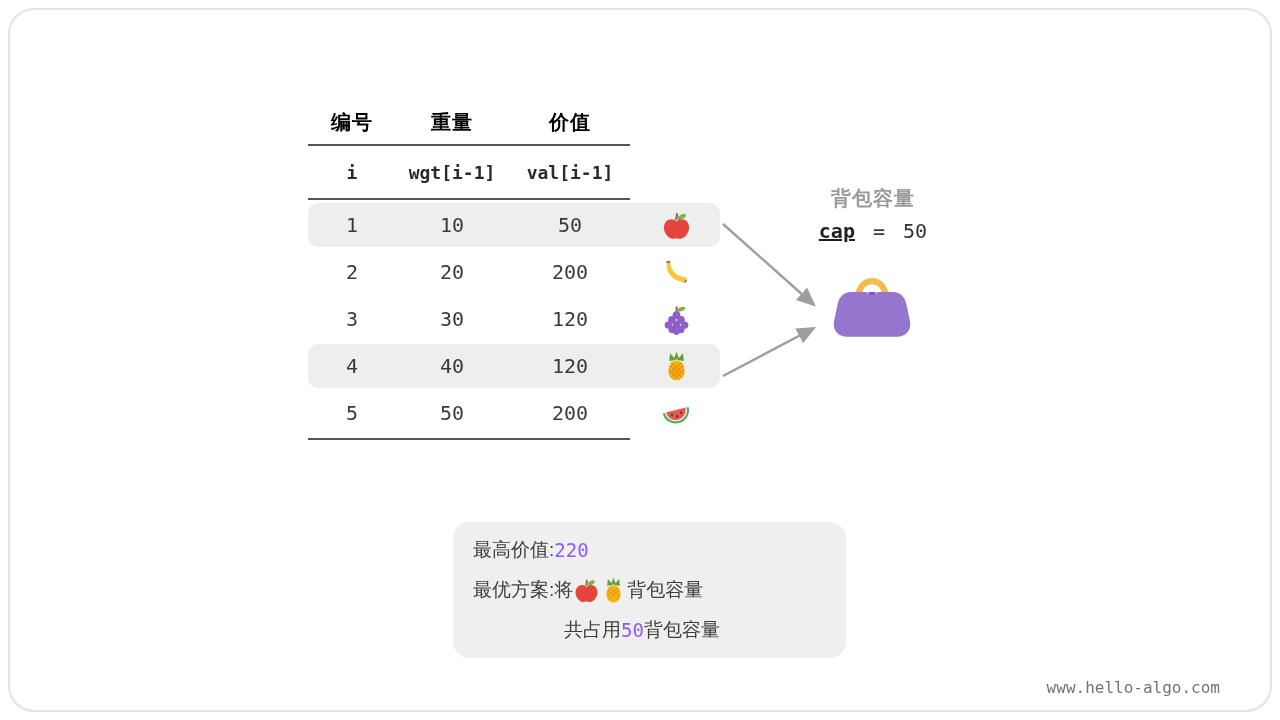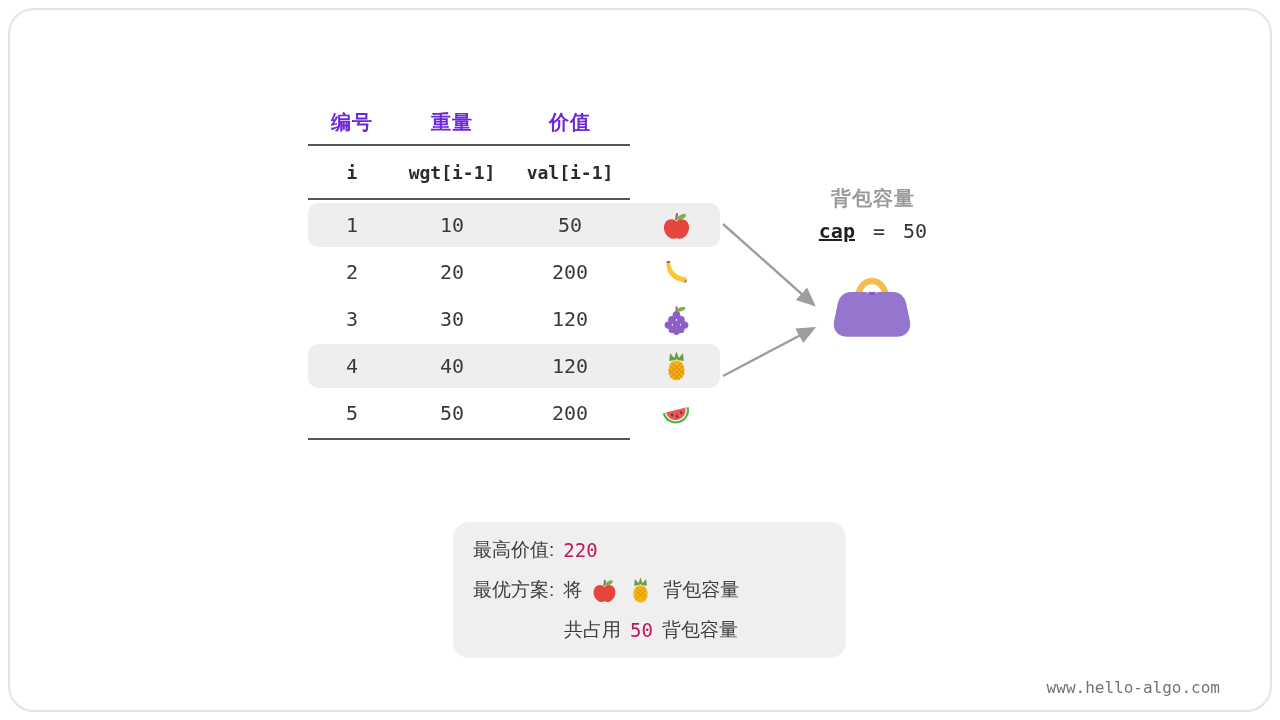--- a/index.html
+++ b/index.html
@@ -21,21 +21,21 @@
   .trow { display:flex; align-items:center; }
   .th1 { height:44px; }
   .th2 { height:52px; }
   .drow { height:44px; margin:3px 0; border-radius:10px; }
   .drow.hl { background:#eeeeee; }
   .c-i   { width:88px;  text-align:center; }
   .c-wgt { width:112px; text-align:center; }
   .c-val { width:124px; text-align:center; }
   .c-icon{ width:88px;  display:flex; justify-content:center; align-items:center; }
   .hline { width:322px; border-top:2px solid #565656; }
-  .zh-head { color:#6d28d9; font-weight:bold; font-size:20px; letter-spacing:1px; }
+  .zh-head { color:#000000; font-weight:bold; font-size:20px; letter-spacing:1px; }
   .sub { font-weight:bold; font-size:18px; color:#2b2b2b; }
   .num { font-size:20px; color:#3a3a3a; }
 
   
   .knap-label {
     position:absolute; left:770px; top:175px; width:186px; text-align:center;
     color:#9a9a9a; font-weight:bold; font-size:20px; letter-spacing:1px;
   }
   .knap-cap {
     position:absolute; left:770px; top:209px; width:186px; text-align:center;
@@ -47,22 +47,22 @@
 
   .arrows { position:absolute; left:700px; top:190px; }
 
   
   .result {
     position:absolute; left:443px; top:512px; width:393px; height:136px;
     background:#efefef; border-radius:16px; padding:15px 20px;
     display:flex; flex-direction:column; justify-content:space-between;
     font-size:19px; color:#3d3d3d;
   }
-  .rline { display:flex; align-items:center; gap:9px; }
-  .rline .mono { font-size:19px; color:#be185d; }
+  .rline { display:flex; align-items:center; }
+  .rline .mono { font-size:19px; color:#8b5cf6; }
   .r3 { margin-left:91px; }
   .inline-icon { display:flex; align-items:center; }
 
   .watermark {
     position:absolute; right:50px; bottom:13px;
     font-family:"DejaVu Sans Mono","Liberation Mono",monospace;
     font-size:16px; color:#737373;
   }
 </style>
 </head>

